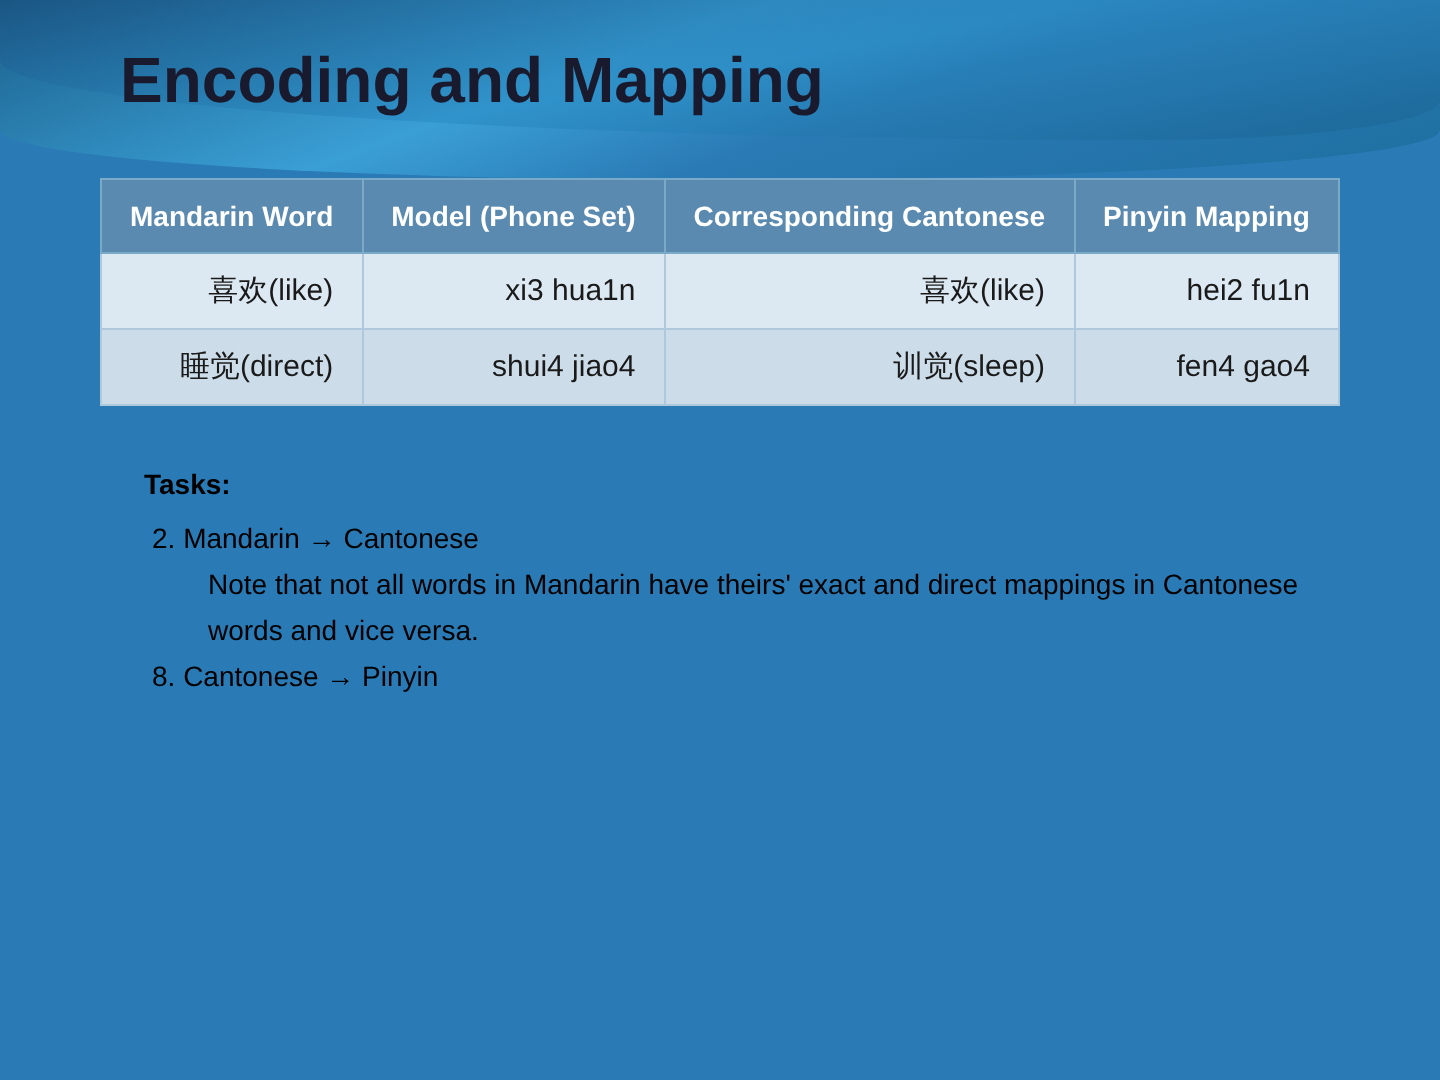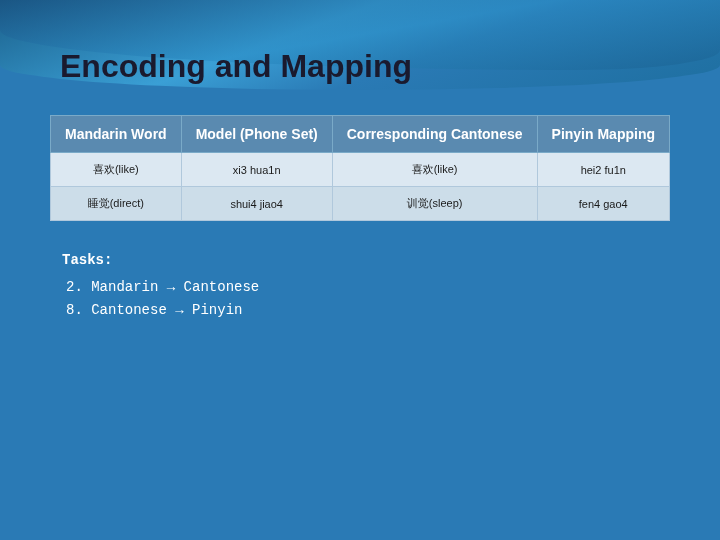--- a/index.html
+++ b/index.html
@@ -30,21 +30,21 @@
       background: linear-gradient(170deg, #1a5080 0%, #2a8cc5 50%, #1a6090 100%);
       opacity: 0.6;
       border-bottom-left-radius: 80% 40px;
       border-bottom-right-radius: 20% 20px;
       z-index: 0;
     }
 
     .page-content {
       position: relative;
       z-index: 1;
-      padding: 48px 50px 20px 50px;
+      padding: 22px 50px 20px 50px;
     }
 
     .page-title {
       font-size: 32px;
       font-weight: bold;
       color: #1a1a2e;
       margin-bottom: 30px;
       margin-left: 10px;
     }
 
@@ -61,36 +61,35 @@
       font-size: 14px;
       font-weight: bold;
       padding: 10px 14px;
       text-align: right;
       border: 1px solid #7aaac8;
     }
 
     .mapping-table td {
       background: #dce8f2;
       color: #1a1a1a;
-      font-size: 11px;
+      font-size: 15px;
       padding: 9px 14px;
-      text-align: center;
+      text-align: right;
       border: 1px solid #b0c8dc;
     }
 
     .mapping-table tr:nth-child(even) td {
       background: #ccdde9;
     }
 
     .tasks-section {
-      color: #ffffff;
+      color: #000000;
       font-size: 14px;
       line-height: 1.65;
-      margin-left: 12px;
-      font-family: Liberation Mono, monospace;
+      margin-left: 22px;
     }
 
     .tasks-title {
       font-weight: bold;
       margin-bottom: 4px;
     }
 
     .task-item {
       margin-left: 4px;
     }
@@ -133,20 +132,21 @@
           <td>fen4 gao4</td>
         </tr>
       </tbody>
   </table>
 
   <div class="tasks-section">
     <div class="tasks-title">Tasks:</div>
     <div id="tasks-list">
         <div class="task-item">
           <div>2.  Mandarin → Cantonese</div>
+          <div class="task-note">Note that not all words in Mandarin have theirs' exact and direct mappings in Cantonese words and vice versa.</div>
         </div>
         <div class="task-item">
           <div>8.  Cantonese → Pinyin</div>
         </div>
       </div>
   </div>
 
 </div>
 
 </body></html>

